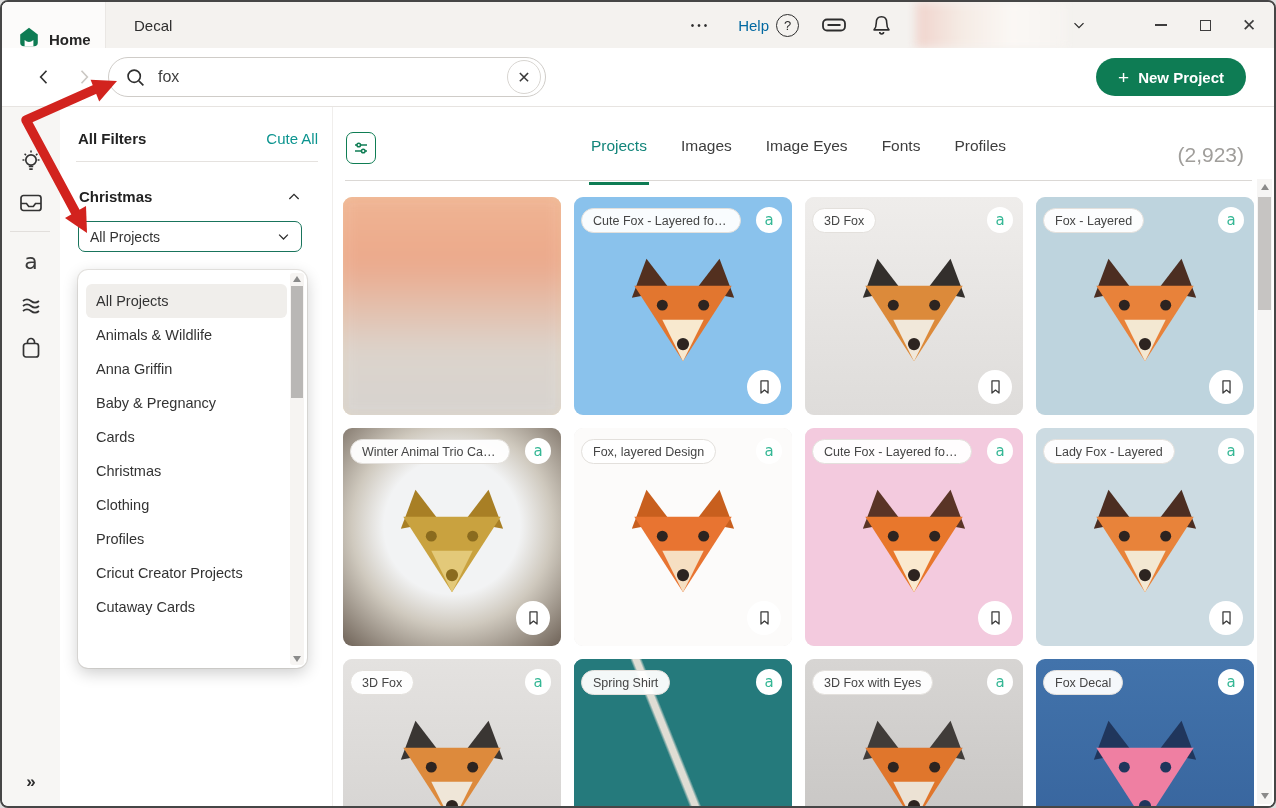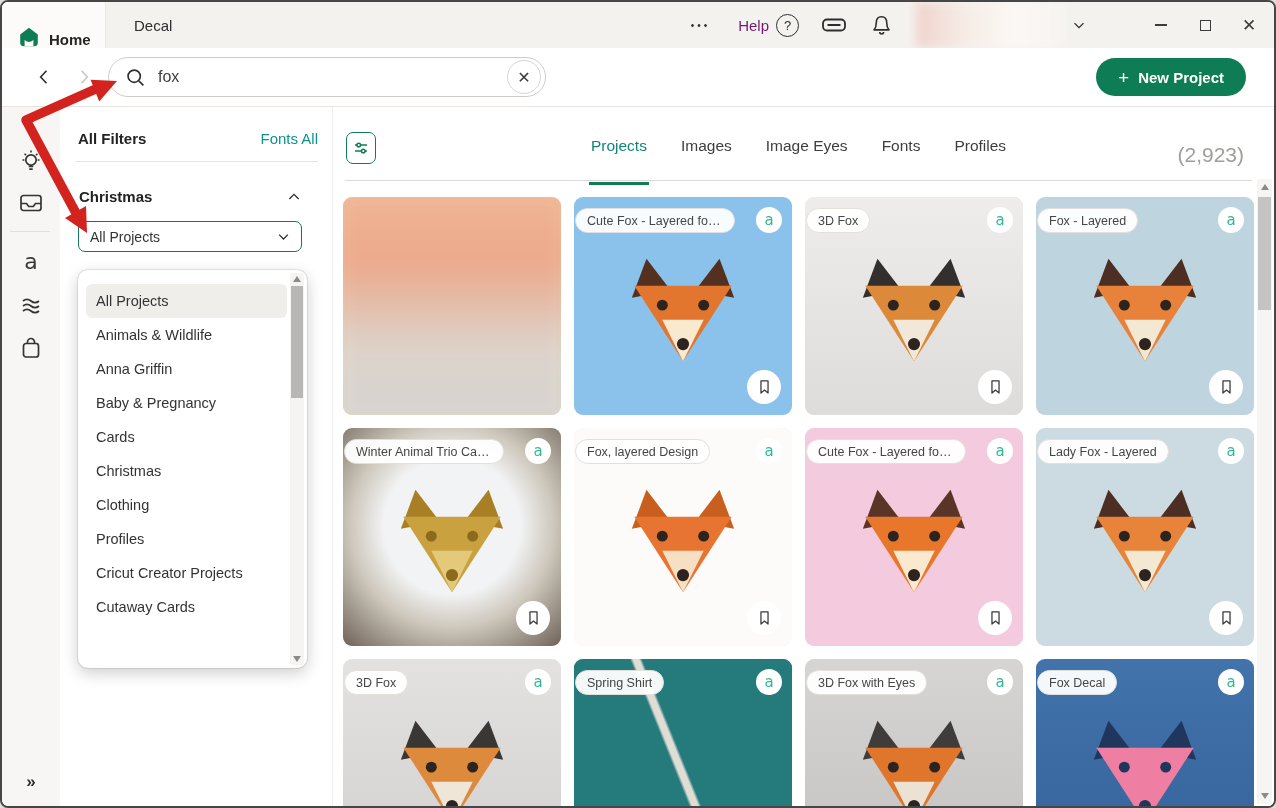--- a/index.html
+++ b/index.html
@@ -8,21 +8,21 @@
     border-radius:8px;overflow:hidden;}
   
   .titlebar{position:absolute;left:0;top:0;right:0;height:46px;background:#f4f2ef;display:flex;align-items:center;}
   .home-tab{width:104px;height:46px;background:#fcfbfa;display:flex;align-items:flex-end;gap:9px;
     padding-left:16px;border-right:1px solid #eae7e4;}
   .home-tab .label{font-size:15px;font-weight:bold;color:#262626;}
   .canvas-tab{margin-left:28px;font-size:15px;color:#2e2e2e;}
   .tb-right{margin-left:auto;display:flex;align-items:center;padding-right:16px;}
   .ellipsis{font-size:10px;letter-spacing:3px;color:#2d2d2d;margin-right:28px;cursor:default;}
   .help-group{display:flex;align-items:center;gap:7px;margin-right:22px;}
-  .help-label{font-size:15px;color:#701a75;}
+  .help-label{font-size:15px;color:#0369a1;}
   .qmark{width:23px;height:23px;border:1.6px solid #2d2d2d;border-radius:50%;display:flex;
     align-items:center;justify-content:center;font-size:13px;color:#2d2d2d;}
   .tb-icon{margin-right:24px;display:flex;align-items:center;}
   .user-blur{width:150px;height:46px;margin-right:4px;background:
     linear-gradient(90deg,#f0d3cc 0%,#f5ebe4 30%,#fbf8f5 65%,#f6f3f0 100%);filter:blur(5px);}
   .acct-chevron{margin-right:38px;display:flex;}
   .winbtn{margin-left:26px;display:flex;align-items:center;justify-content:center;width:18px;height:18px;color:#3d3d3d;}
   .min-bar{width:12px;height:2px;background:#3d3d3d;}
   .max-box{width:11px;height:11px;border:1.6px solid #3d3d3d;}
   .close-x{font-size:17px;line-height:1;color:#3d3d3d;}
@@ -79,21 +79,21 @@
   .tab.active::after{content:"";position:absolute;left:-2px;right:-2px;bottom:-16px;height:3px;background:#0e7c54;}
   .result-count{position:absolute;right:30px;top:36px;font-size:21px;color:#a09e9b;}
   .toolbar-divider{position:absolute;left:12px;right:22px;top:73px;height:1px;background:#dbd8d5;}
   .grid{position:absolute;left:10px;top:90px;width:916px;height:613px;overflow:hidden;display:grid;
     grid-template-columns:repeat(4,218px);grid-auto-rows:218px;gap:13px;}
   .card{position:relative;border-radius:9px;overflow:hidden;background:#eee;cursor:pointer;}
   .card-bg{position:absolute;inset:0;}
   .card.blurred .card-bg{inset:-14px;filter:blur(12px);}
   .card.blurred{box-shadow:inset 0 0 0 6px #f3ddb6;}
   .fox-art{position:absolute;left:50%;top:52%;transform:translate(-50%,-50%);width:122px;height:112px;}
-  .card-title{position:absolute;left:1px;top:11px;max-width:160px;height:25px;line-height:25px;
+  .card-title{position:absolute;left:7px;top:11px;max-width:160px;height:25px;line-height:25px;
     background:rgba(255,255,255,.95);border:1px solid #e3e0dc;border-radius:13px;padding:0 11px;
     font-size:12.5px;color:#454545;white-space:nowrap;overflow:hidden;text-overflow:ellipsis;}
   .access-badge{position:absolute;right:10px;top:10px;width:26px;height:26px;border-radius:50%;background:#fff;
     display:flex;align-items:center;justify-content:center;font-size:15px;color:#35b795;
     font-family:"DejaVu Sans",sans-serif;}
   .bookmark-button{position:absolute;right:11px;bottom:11px;width:34px;height:34px;border-radius:50%;background:#fff;
     display:flex;align-items:center;justify-content:center;cursor:pointer;}
   
   .main-scroll{position:absolute;top:72px;right:2px;bottom:2px;width:15px;background:#f6f5f4;}
   .main-scroll .thumb{position:absolute;left:1px;right:1px;top:18px;height:113px;background:#c6c4c2;}
@@ -206,21 +206,21 @@
         <path d="M8.5 8.5 V7 a3.5 3.5 0 0 1 7 0 V8.5" fill="none" stroke="#333" stroke-width="1.7"></path>
         <rect x="4.5" y="8.5" width="15" height="13.5" rx="2.5" fill="none" stroke="#333" stroke-width="1.7"></rect>
       </svg>
     </span>
     <span class="expand-btn">»</span>
   </div>
 
   <div class="filter-panel">
     <div class="fp-head">
       <span class="fp-title">All Filters</span>
-      <span class="clear-all">Fonts All</span>
+      <span class="clear-all">Cute All</span>
     </div>
     <div class="fp-divider"></div>
     <div class="cat-row">
       <span class="cat-label">Christmas</span>
       <svg width="16" height="16" viewBox="0 0 24 24">
         <polyline points="5,15 12,8 19,15" fill="none" stroke="#2d2d2d" stroke-width="2"></polyline>
         </svg>
     </div>
     <div class="select-box">
       <span class="sel-text">All Projects</span>

